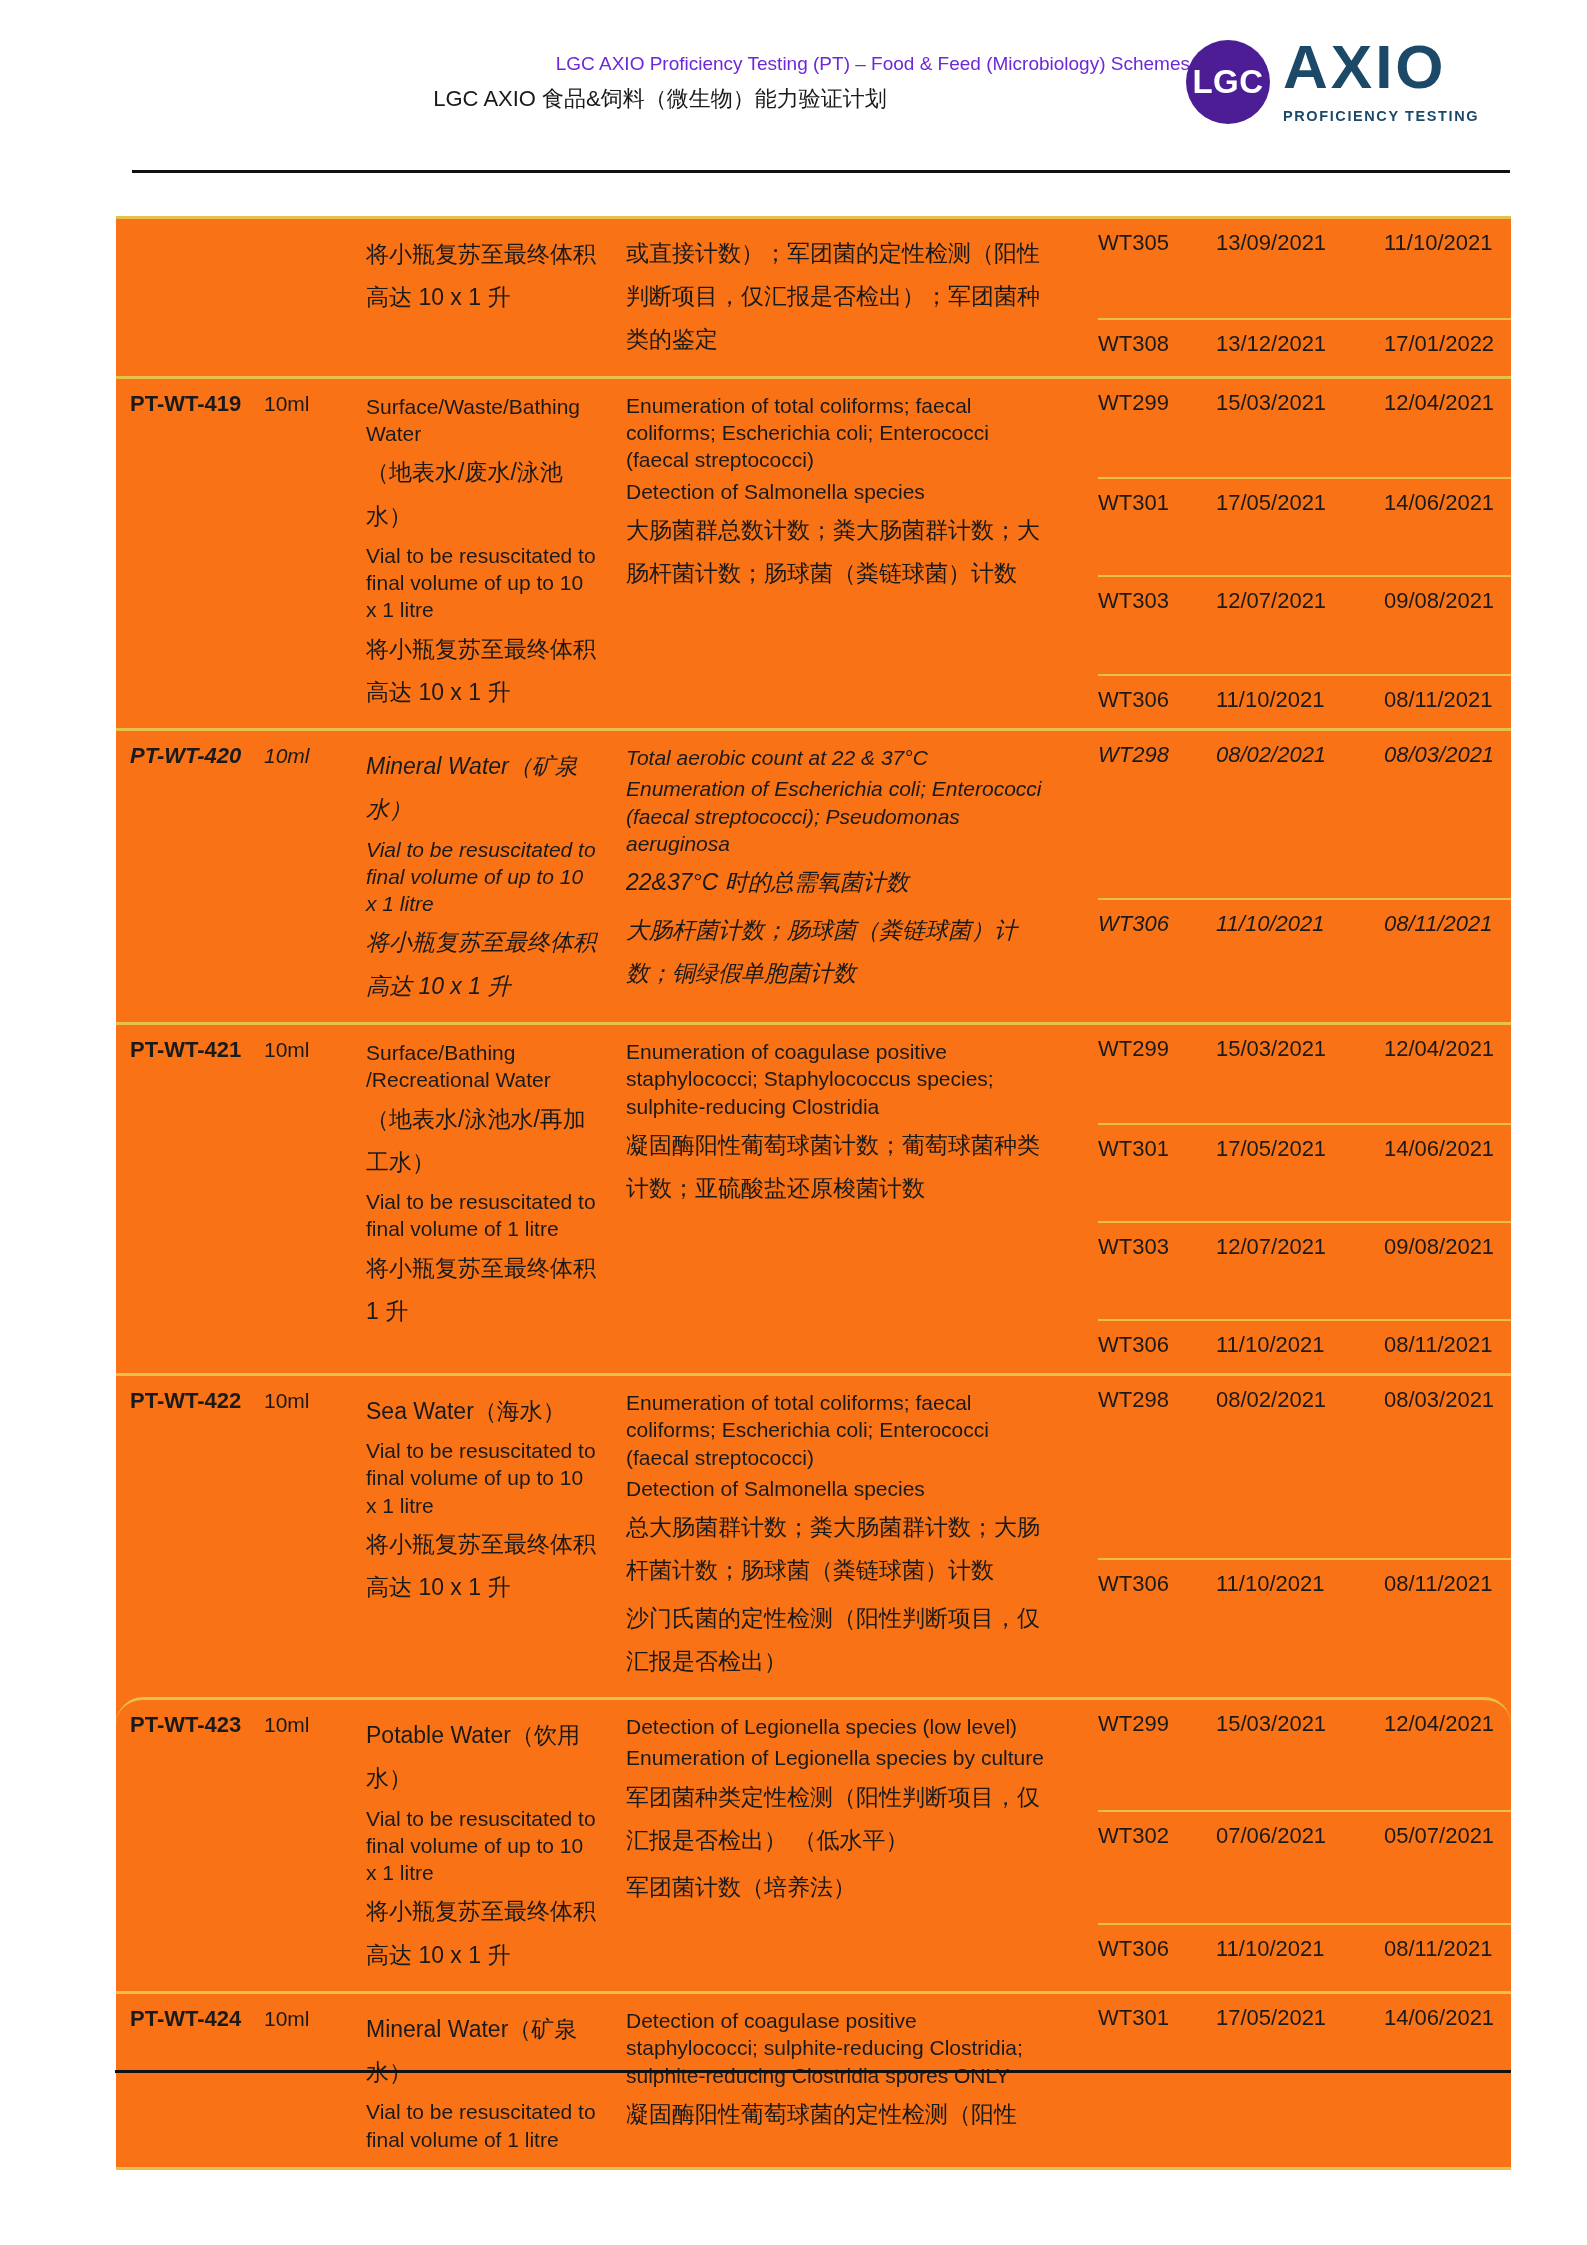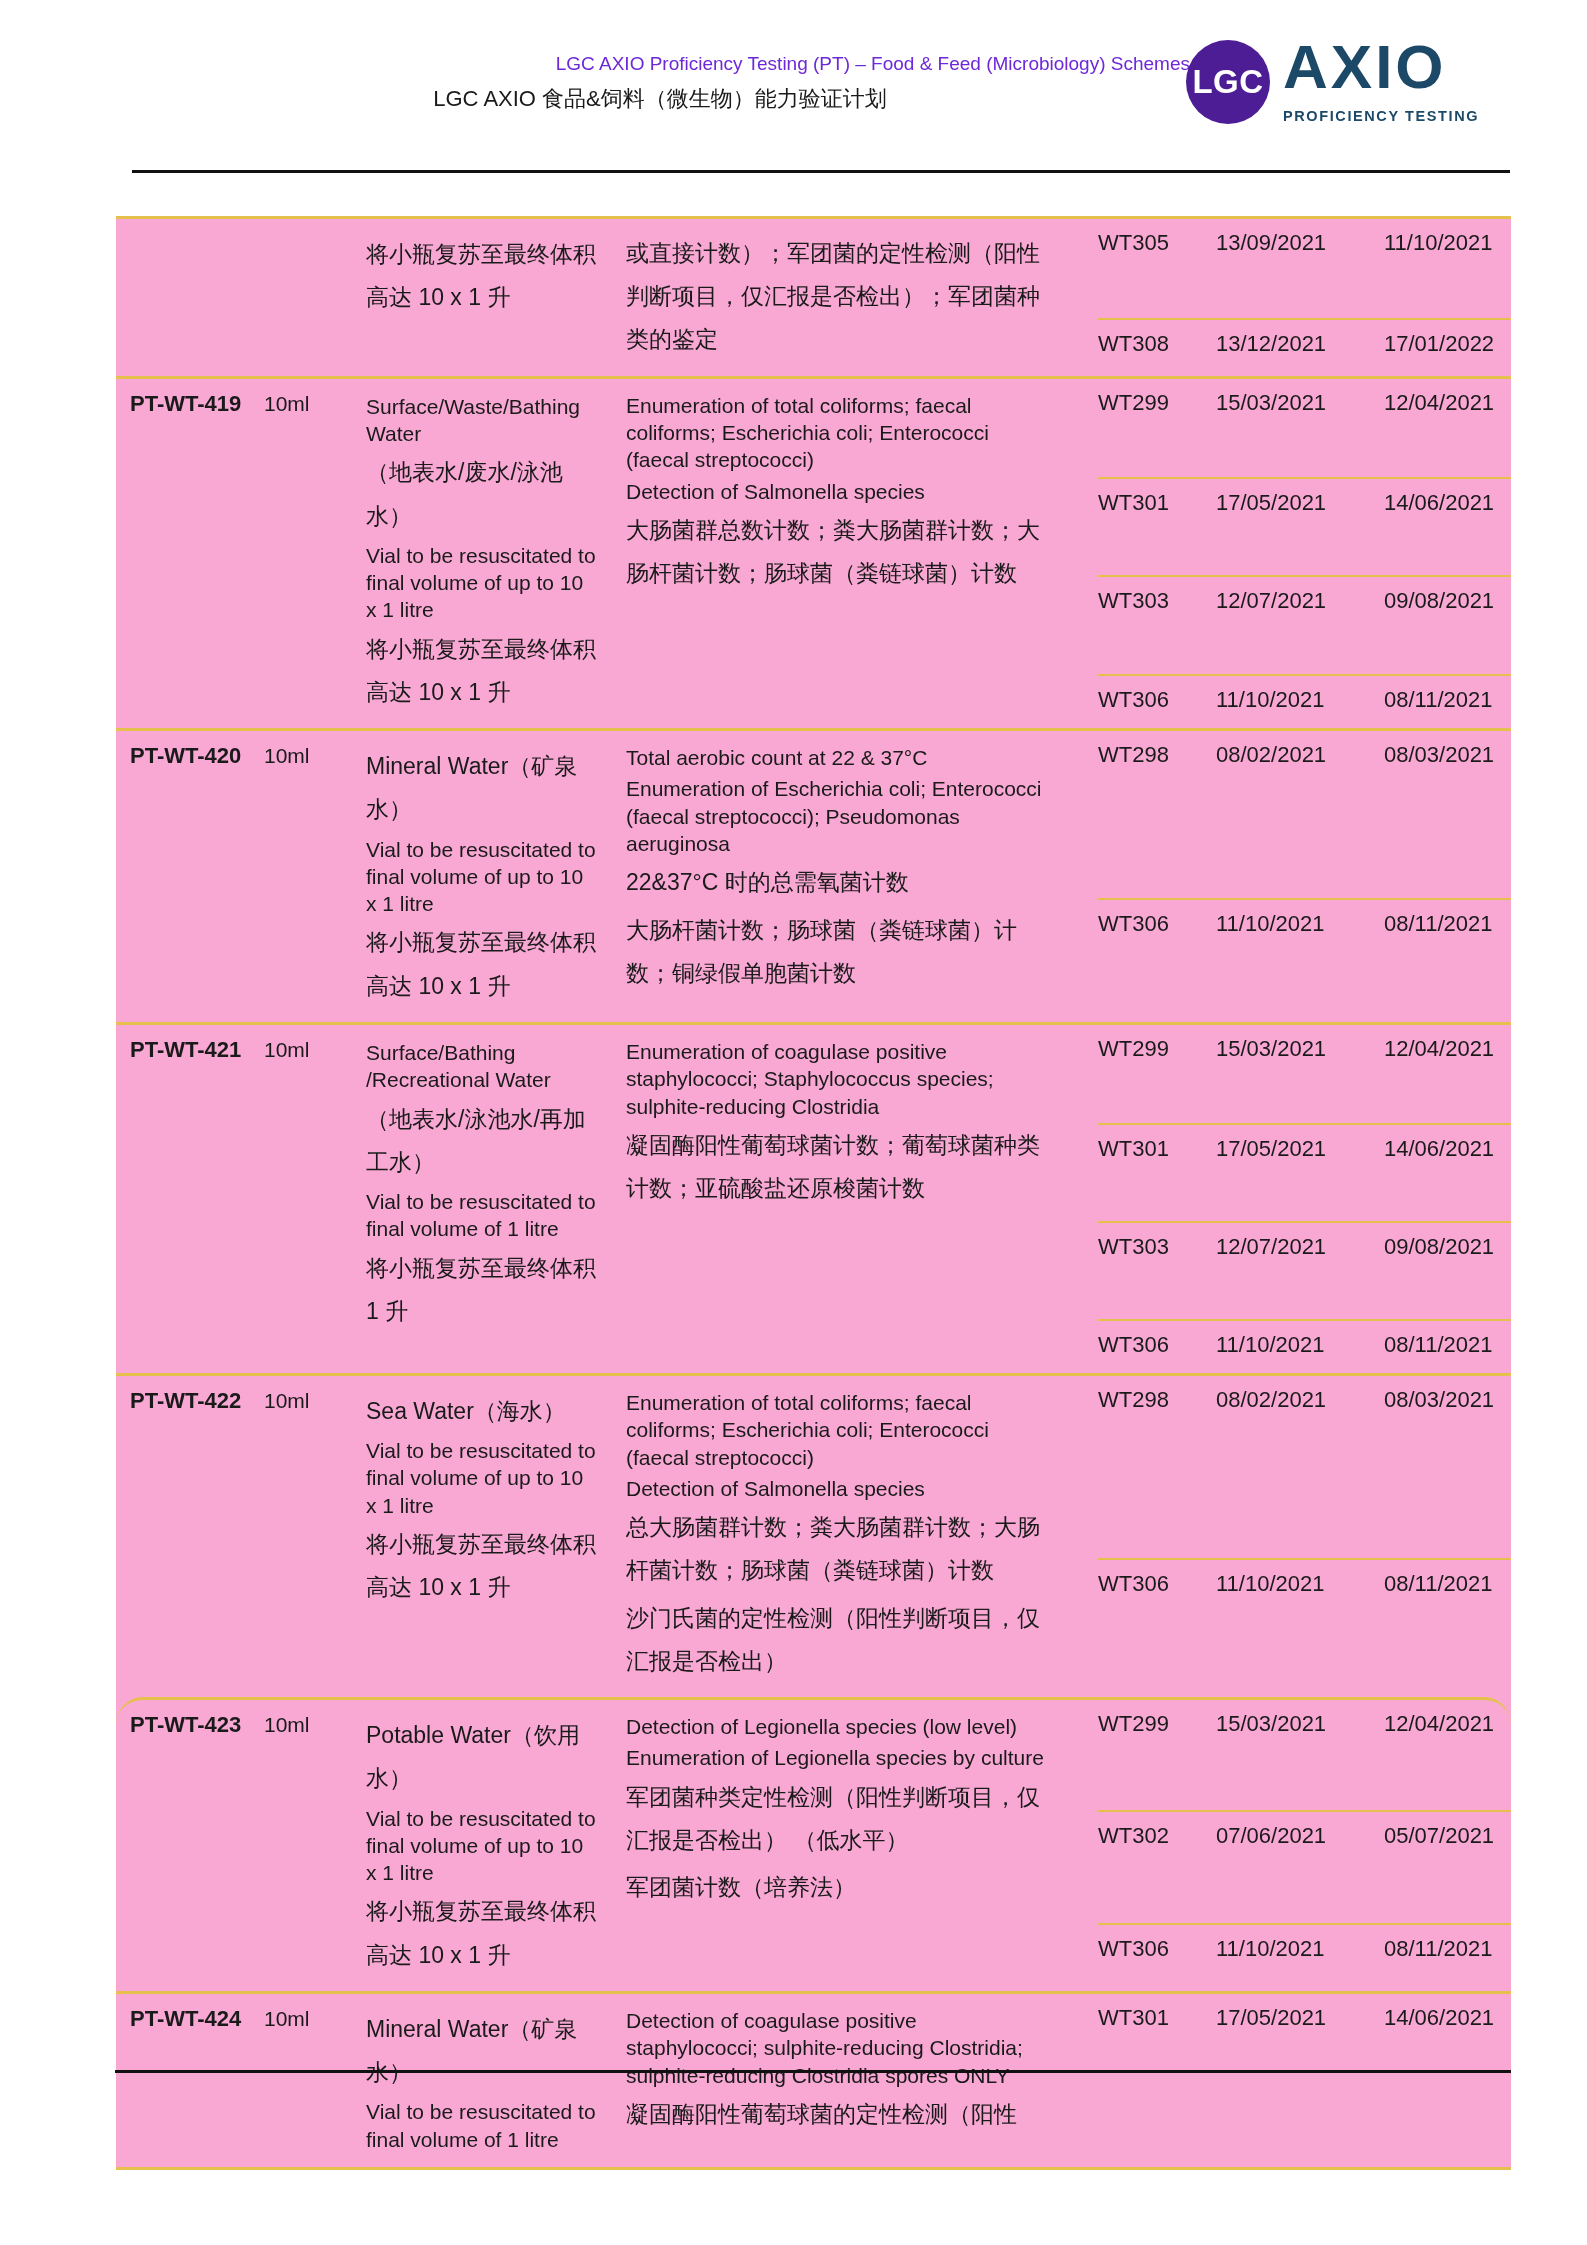--- a/index.html
+++ b/index.html
@@ -17,27 +17,27 @@
   .logo-lgc{color:#ffffff;font-weight:bold;font-size:33px;letter-spacing:0.5px;}
   .logo-right{margin-left:13px;}
   .logo-axio{color:#1c4967;font-weight:800;font-size:62px;line-height:1.0;letter-spacing:3px;}
   .logo-tagline{color:#1c4967;font-weight:700;font-size:14.5px;letter-spacing:1.6px;margin-top:10px;}
 
   .rule{position:absolute;background:#111111;height:3px;}
   .rule-top{left:132px;top:170px;width:1378px;}
   .rule-bottom{left:115px;top:2070px;width:1396px;}
 
   
-  .schemes{position:absolute;left:116px;top:216px;width:1395px;background:#f9a8d4;
+  .schemes{position:absolute;left:116px;top:216px;width:1395px;background:#f97316;
            border-top:3px solid #e5c04d;border-bottom:3px solid #e5c04d;}
   .trow{display:flex;align-items:stretch;}
   .trow + .trow{border-top:3px solid #e5c04d;}
   .trow:nth-of-type(1){min-height:127px;}
   .trow:nth-of-type(2){min-height:301px;}
-  .trow:nth-of-type(3){min-height:243px;}
+  .trow:nth-of-type(3){min-height:243px;font-style:italic;}
   .trow:nth-of-type(4){min-height:281px;}
   .trow:nth-of-type(5){min-height:283px;}
   .trow:nth-of-type(6){min-height:283px;border-radius:27px;}
   .trow:nth-of-type(7){min-height:145px;}
 
   .c-code{width:148px;box-sizing:border-box;padding:12px 0 0 14px;
           font-weight:bold;font-size:22px;flex-shrink:0;}
   .c-vol{width:92px;box-sizing:border-box;padding:13px 0 0 0;font-size:21px;flex-shrink:0;}
   .c-sample{width:248px;box-sizing:border-box;padding:14px 8px 10px 10px;flex-shrink:0;}
   .c-tests{width:452px;box-sizing:border-box;padding:13px 12px 10px 22px;flex-shrink:0;}

